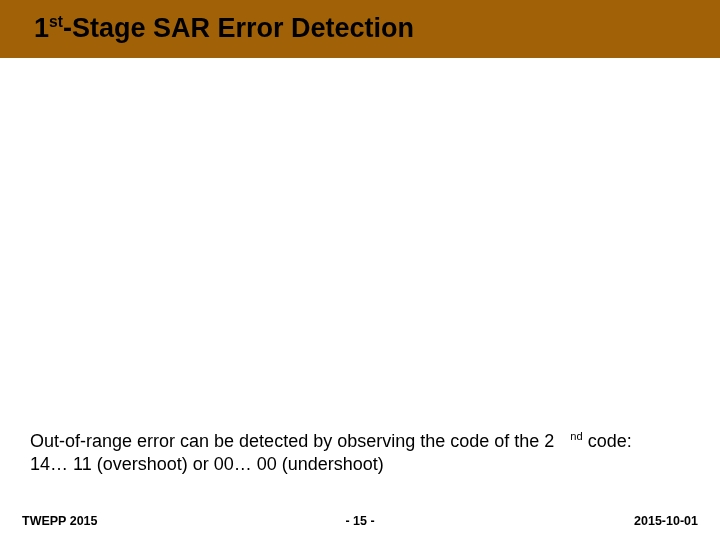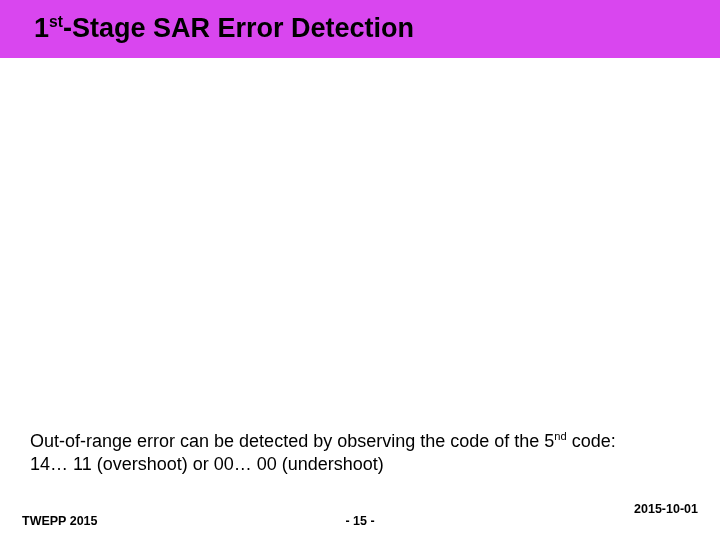--- a/index.html
+++ b/index.html
@@ -17,21 +17,21 @@
     width: 720px;
     height: 540px;
     box-sizing: border-box;
   }
   .title-bar {
     position: absolute;
     top: 0;
     left: 0;
     width: 720px;
     height: 58px;
-    background: #d946ef;
+    background: #a16207;
     display: flex;
     align-items: center;
     padding-left: 34px;
     box-sizing: border-box;
   }
   .title-text {
     color: #000000;
     font-weight: bold;
     font-size: 27px;
     line-height: 1.1;
@@ -47,20 +47,21 @@
     right: 30px;
     top: 430px;
     color: #000000;
     font-size: 18px;
     line-height: 1.3;
   }
   .body-text sup {
     font-size: 0.62em;
     vertical-align: super;
     line-height: 0;
+    margin-left: 16px;
   }
   .footer {
     position: absolute;
     bottom: 12px;
     left: 0;
     width: 720px;
     height: 22px;
     font-size: 12.5px;
     font-weight: bold;
     color: #000000;
@@ -73,37 +74,37 @@
   .footer-center {
     position: absolute;
     left: 0;
     right: 0;
     text-align: center;
     bottom: 0;
   }
   .footer-right {
     position: absolute;
     right: 22px;
-    bottom: 12px;
+    bottom: 0;
     margin-left: 44px;
   }
 </style>
 </head>
 <body>
 
 <div class="slide">
 
   <div class="title-bar">
     <div class="title-text">
       <span>1</span><sup>st</sup><span>-Stage SAR Error Detection</span>
     </div>
   </div>
 
   <div class="body-text">
-    <span>Out-of-range error can be detected by observing the code of the 5</span><sup>nd</sup><span> code:</span><br>
+    <span>Out-of-range error can be detected by observing the code of the 2</span><sup>nd</sup><span> code:</span><br>
     <span>14… 11 (overshoot) or 00… 00 (undershoot)</span>
   </div>
 
   <div class="footer">
     <div class="footer-left">TWEPP 2015</div>
     <div class="footer-center">- 15 -</div>
     <div class="footer-right">2015-10-01</div>
   </div>
 
 </div>

